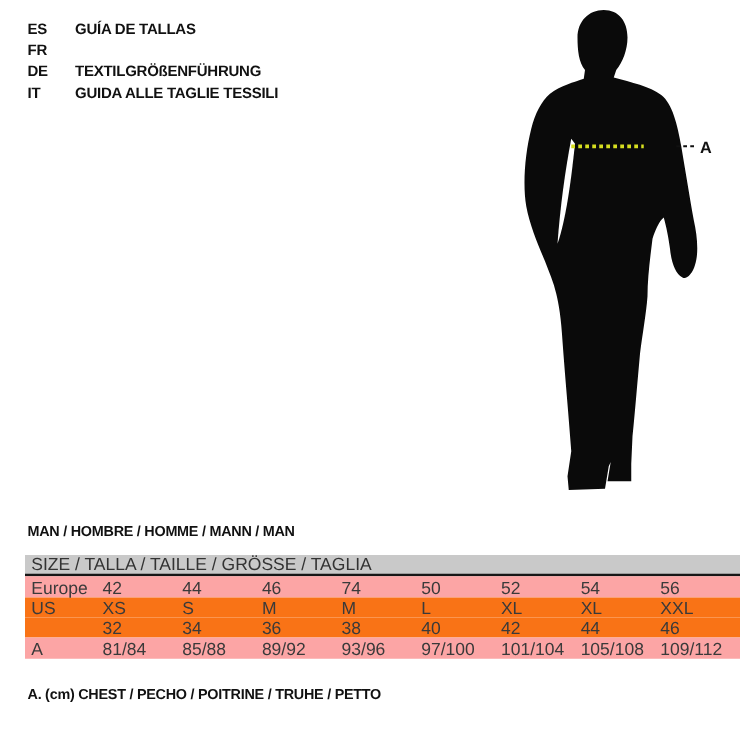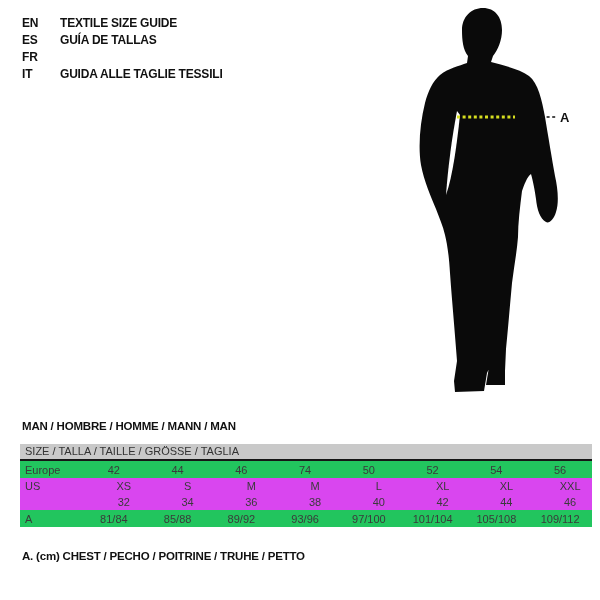--- a/index.html
+++ b/index.html
@@ -12,44 +12,44 @@
   .lang-row{display:flex;line-height:17px;font-size:12px;font-weight:bold;letter-spacing:-0.2px;}
   .lang-code{width:38px;flex:0 0 38px;}
   
   .categories{position:absolute;top:111px;left:22px;font-size:12.5px;font-weight:bold;line-height:17px;letter-spacing:-0.2px;}
   
   .figure{position:absolute;left:410px;top:5px;width:165px;height:400px;}
   .figure svg{display:block;width:100%;height:100%;}
   
   .section-title{position:absolute;top:420px;left:22px;font-size:11.5px;font-weight:bold;letter-spacing:-0.2px;}
   
-  .size-table{position:absolute;top:444px;left:20px;width:572px;font-size:11px;color:#3a3a3a;}
+  .size-table{position:absolute;top:444px;left:20px;width:572px;font-size:14px;color:#3a3a3a;}
   .thead{background:#c9c9c9;border-bottom:2px solid #161616;height:15px;line-height:15px;padding-left:5px;color:#333;}
   .trow{display:grid;grid-template-columns:62px repeat(8,1fr);align-items:center;height:16px;}
   .trow .rlabel{padding-left:5px;text-align:left;}
-  .trow .cell{text-align:center;}
-  .row-europe,.row-a{height:17px;background:#22c55e;}
-  .row-us,.row-num{background:#d946ef;gap:20px;}
+  .trow .cell{}
+  .row-europe,.row-a{height:17px;background:#fca5a5;}
+  .row-us,.row-num{background:#f97316;}
   
   .footnote{position:absolute;top:550px;left:22px;font-size:11.5px;font-weight:bold;letter-spacing:-0.2px;text-align:center;}
 </style>
 </head>
 <body>
 
 <div class="lang-list">
   <div class="lang-row">
-    <span class="lang-code">EN</span>
-    <span class="lang-label">TEXTILE SIZE GUIDE</span>
-  </div>
-  <div class="lang-row">
     <span class="lang-code">ES</span>
     <span class="lang-label">GUÍA DE TALLAS</span>
   </div>
   <div class="lang-row">
     <span class="lang-code">FR</span>
+  </div>
+  <div class="lang-row">
+    <span class="lang-code">DE</span>
+    <span class="lang-label">TEXTILGRÖßENFÜHRUNG</span>
   </div>
   <div class="lang-row">
     <span class="lang-code">IT</span>
     <span class="lang-label">GUIDA ALLE TAGLIE TESSILI</span>
   </div>
 </div>
 
 <div class="categories">
 </div>
 

